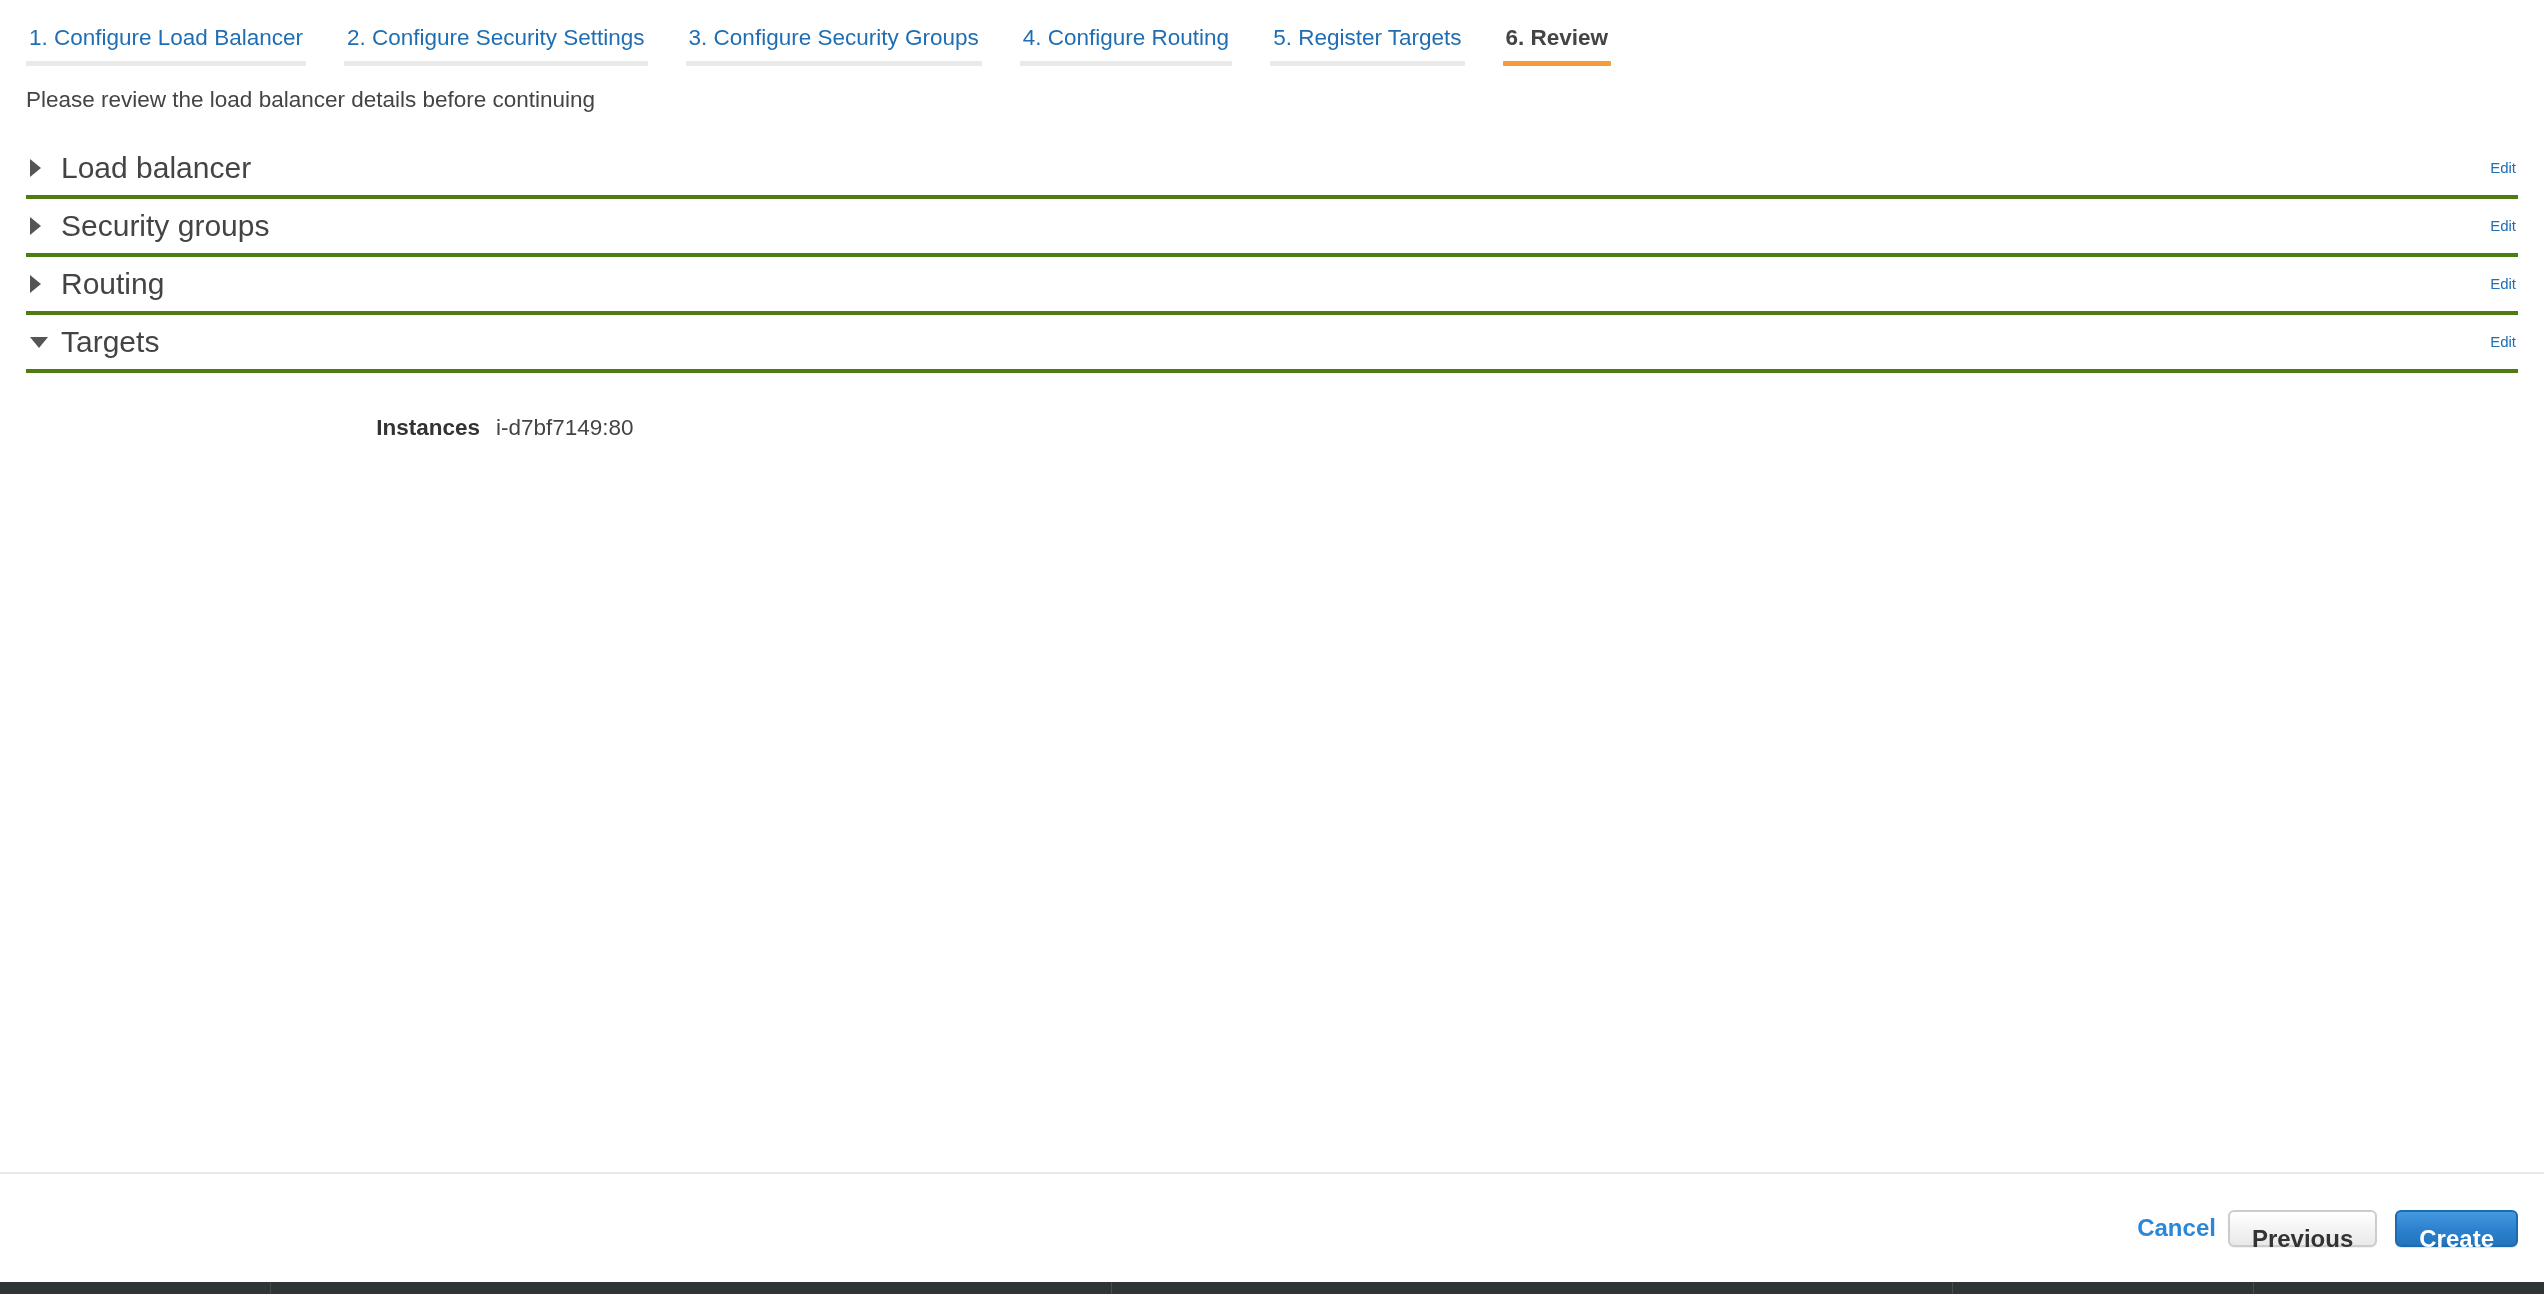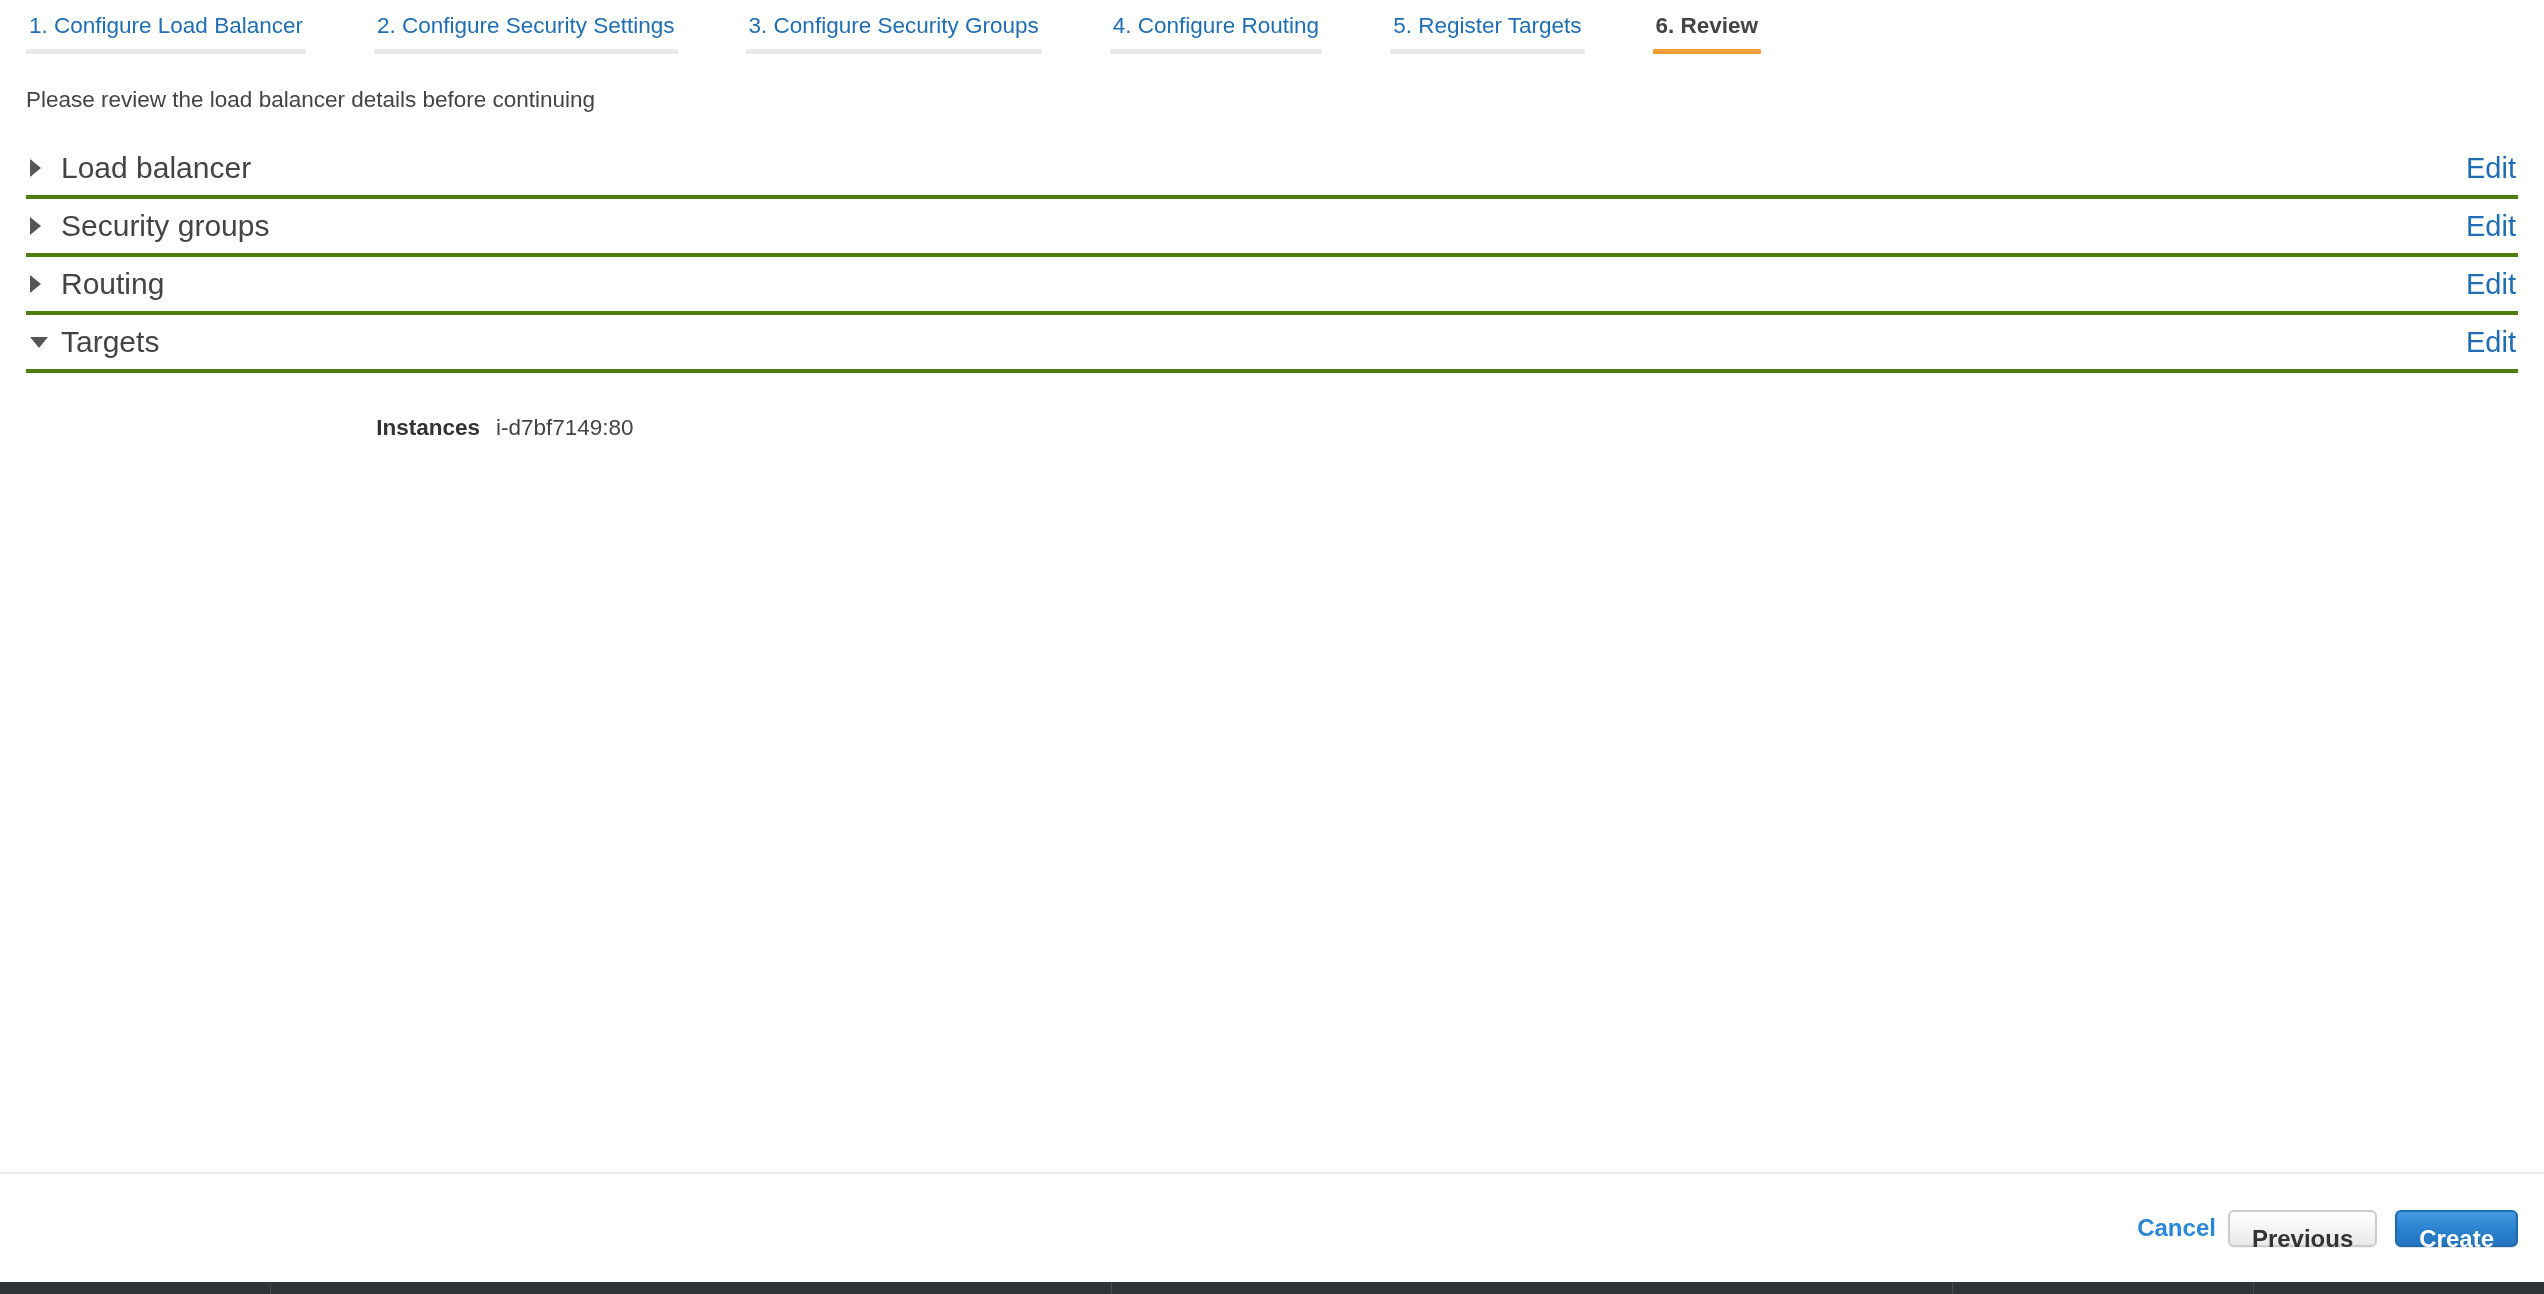--- a/index.html
+++ b/index.html
@@ -13,24 +13,23 @@
     font-family: "Liberation Sans", sans-serif;
     color: #333333;
     overflow: hidden;
     position: relative;
   }
 
   
   .wizard-tabs {
     display: flex;
     align-items: flex-start;
-    padding: 0 0 0 26px;
+    padding: 12px 0 0 26px;
     height: 62px;
     box-sizing: border-box;
-    gap: 30px;
   }
   .wizard-tab {
     display: flex;
     flex-direction: column;
     align-items: center;
     margin-right: 38px;
     padding-top: 13px;
     cursor: pointer;
     user-select: none;
   }
@@ -117,21 +116,21 @@
   .section-title {
     font-size: 30px;
     line-height: 36px;
     color: #444444;
     font-weight: normal;
     margin-left: 9px;
     flex: 1 1 auto;
     white-space: nowrap;
   }
   .edit-link {
-    font-size: 29px;
+    font-size: 15px;
     line-height: 26px;
     color: #1f6eb3;
     cursor: pointer;
     white-space: nowrap;
     padding-right: 2px;
   }
 
   .section-body {
     padding: 20px 0 0 0;
     margin-top: 20px;

